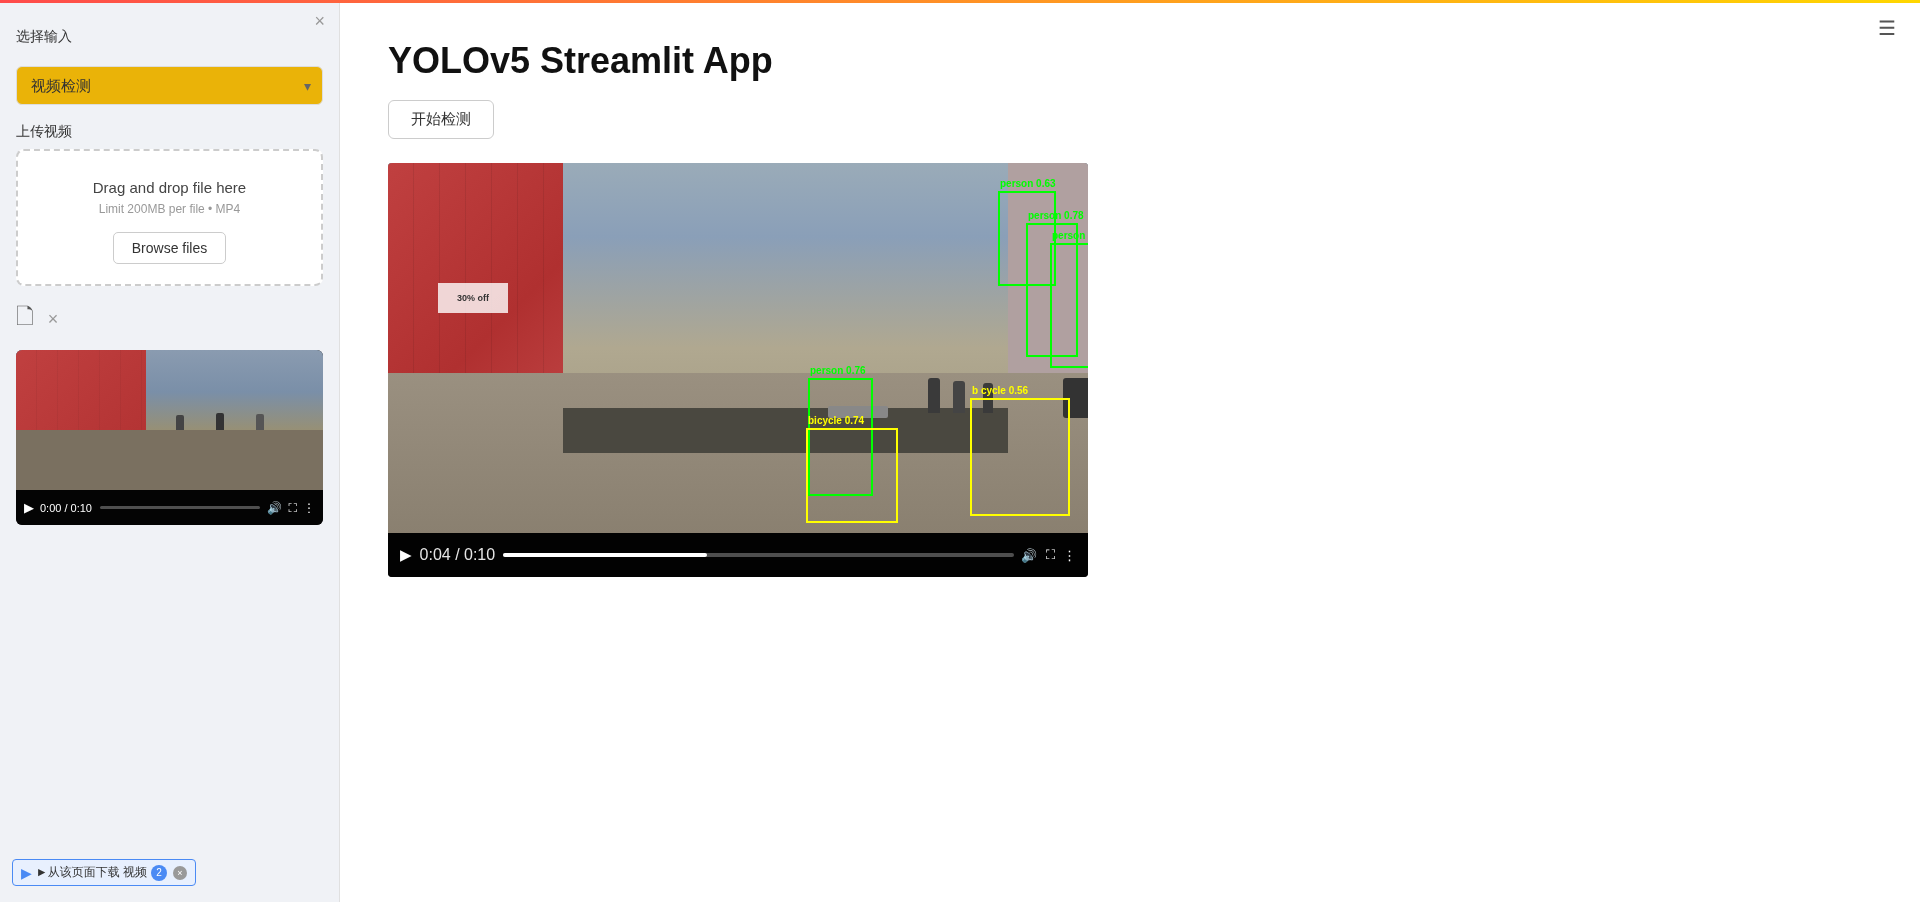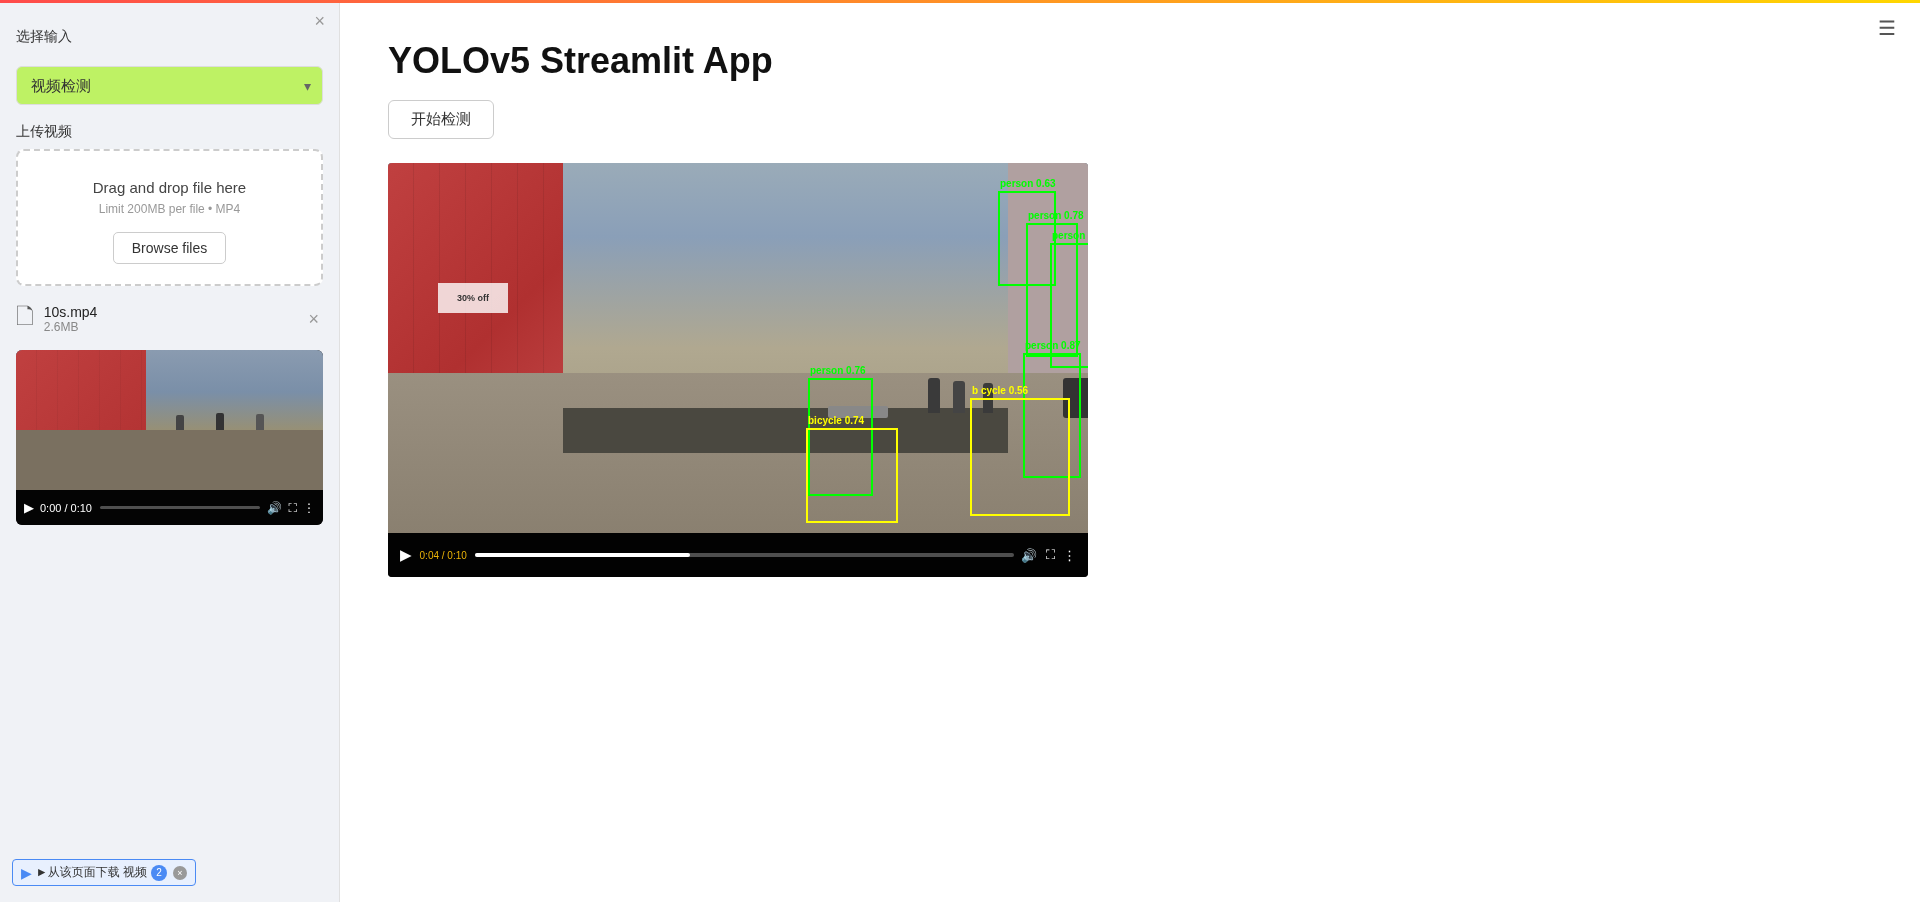--- a/index.html
+++ b/index.html
@@ -53,21 +53,21 @@
       font-weight: 500;
     }
 
     .select-wrapper {
       position: relative;
       margin-bottom: 18px;
     }
 
     .select-box {
       width: 100%;
-      background: #bef264;
+      background: #eab308;
       border: 1px solid #ddd;
       border-radius: 6px;
       padding: 10px 36px 10px 14px;
       font-size: 15px;
       color: #333;
       appearance: none;
       cursor: pointer;
       outline: none;
     }
 
@@ -359,22 +359,22 @@
       height: 44px;
     }
 
     .main-ctrl-play {
       color: white;
       font-size: 15px;
       cursor: pointer;
     }
 
     .main-ctrl-time {
-      color: #eab308;
-      font-size: 10px;
+      color: #e5e5e5;
+      font-size: 16px;
     }
 
     .main-ctrl-progress {
       flex: 1;
       height: 4px;
       background: rgba(255,255,255,0.3);
       border-radius: 2px;
       position: relative;
     }
 
@@ -424,24 +424,20 @@
   <div class="upload-label">上传视频</div>
 
   <div class="upload-area">
     <div class="upload-drag-text">Drag and drop file here</div>
     <div class="upload-limit-text">Limit 200MB per file • MP4</div>
     <button class="browse-btn">Browse files</button>
   </div>
 
   <div class="file-item">
     <span class="file-icon">🗋</span>
-    <div class="file-info">
-      <div class="file-name">10s.mp4</div>
-      <div class="file-size">2.6MB</div>
-    </div>
     <button class="file-remove">×</button>
   </div>
 
   <div class="video-preview">
     <div class="preview-scene">
 
       <div style="position:absolute;left:0;top:0;width:130px;height:100%;background:linear-gradient(135deg,#c04040,#b03030);"></div>
       <div style="position:absolute;left:0;top:0;width:130px;height:100%;opacity:0.15;background:repeating-linear-gradient(90deg,transparent,transparent 20px,rgba(0,0,0,0.3) 20px,rgba(0,0,0,0.3) 21px);"></div>
       <div style="position:absolute;bottom:0;left:130px;right:0;height:60px;background:#7a7060;"></div>
       <div style="position:absolute;bottom:55px;left:145px;right:0;height:5px;background:#555;opacity:0.6;"></div>
@@ -505,23 +501,20 @@
       </div>
 
       <div class="det-box det-box-green" style="top:60px;left:638px;width:52px;height:134px;">
         <span class="det-label">person  0.78</span>
       </div>
 
       <div class="det-box det-box-green" style="top:80px;left:662px;width:55px;height:125px;">
         <span class="det-label">person  0.79</span>
       </div>
 
-      <div class="det-box det-box-green" style="top:190px;left:635px;width:58px;height:125px;">
-        <span class="det-label">person  0.87</span>
-      </div>
 
       <div class="det-box det-box-green" style="top:215px;left:420px;width:65px;height:118px;">
         <span class="det-label">person  0.76</span>
       </div>
 
       <div class="det-box det-box-yellow" style="top:265px;left:418px;width:92px;height:95px;">
         <span class="det-label" style="color:#ffff00;">bicycle  0.74</span>
       </div>
 
       <div class="det-box det-box-yellow" style="top:235px;left:582px;width:100px;height:118px;">

